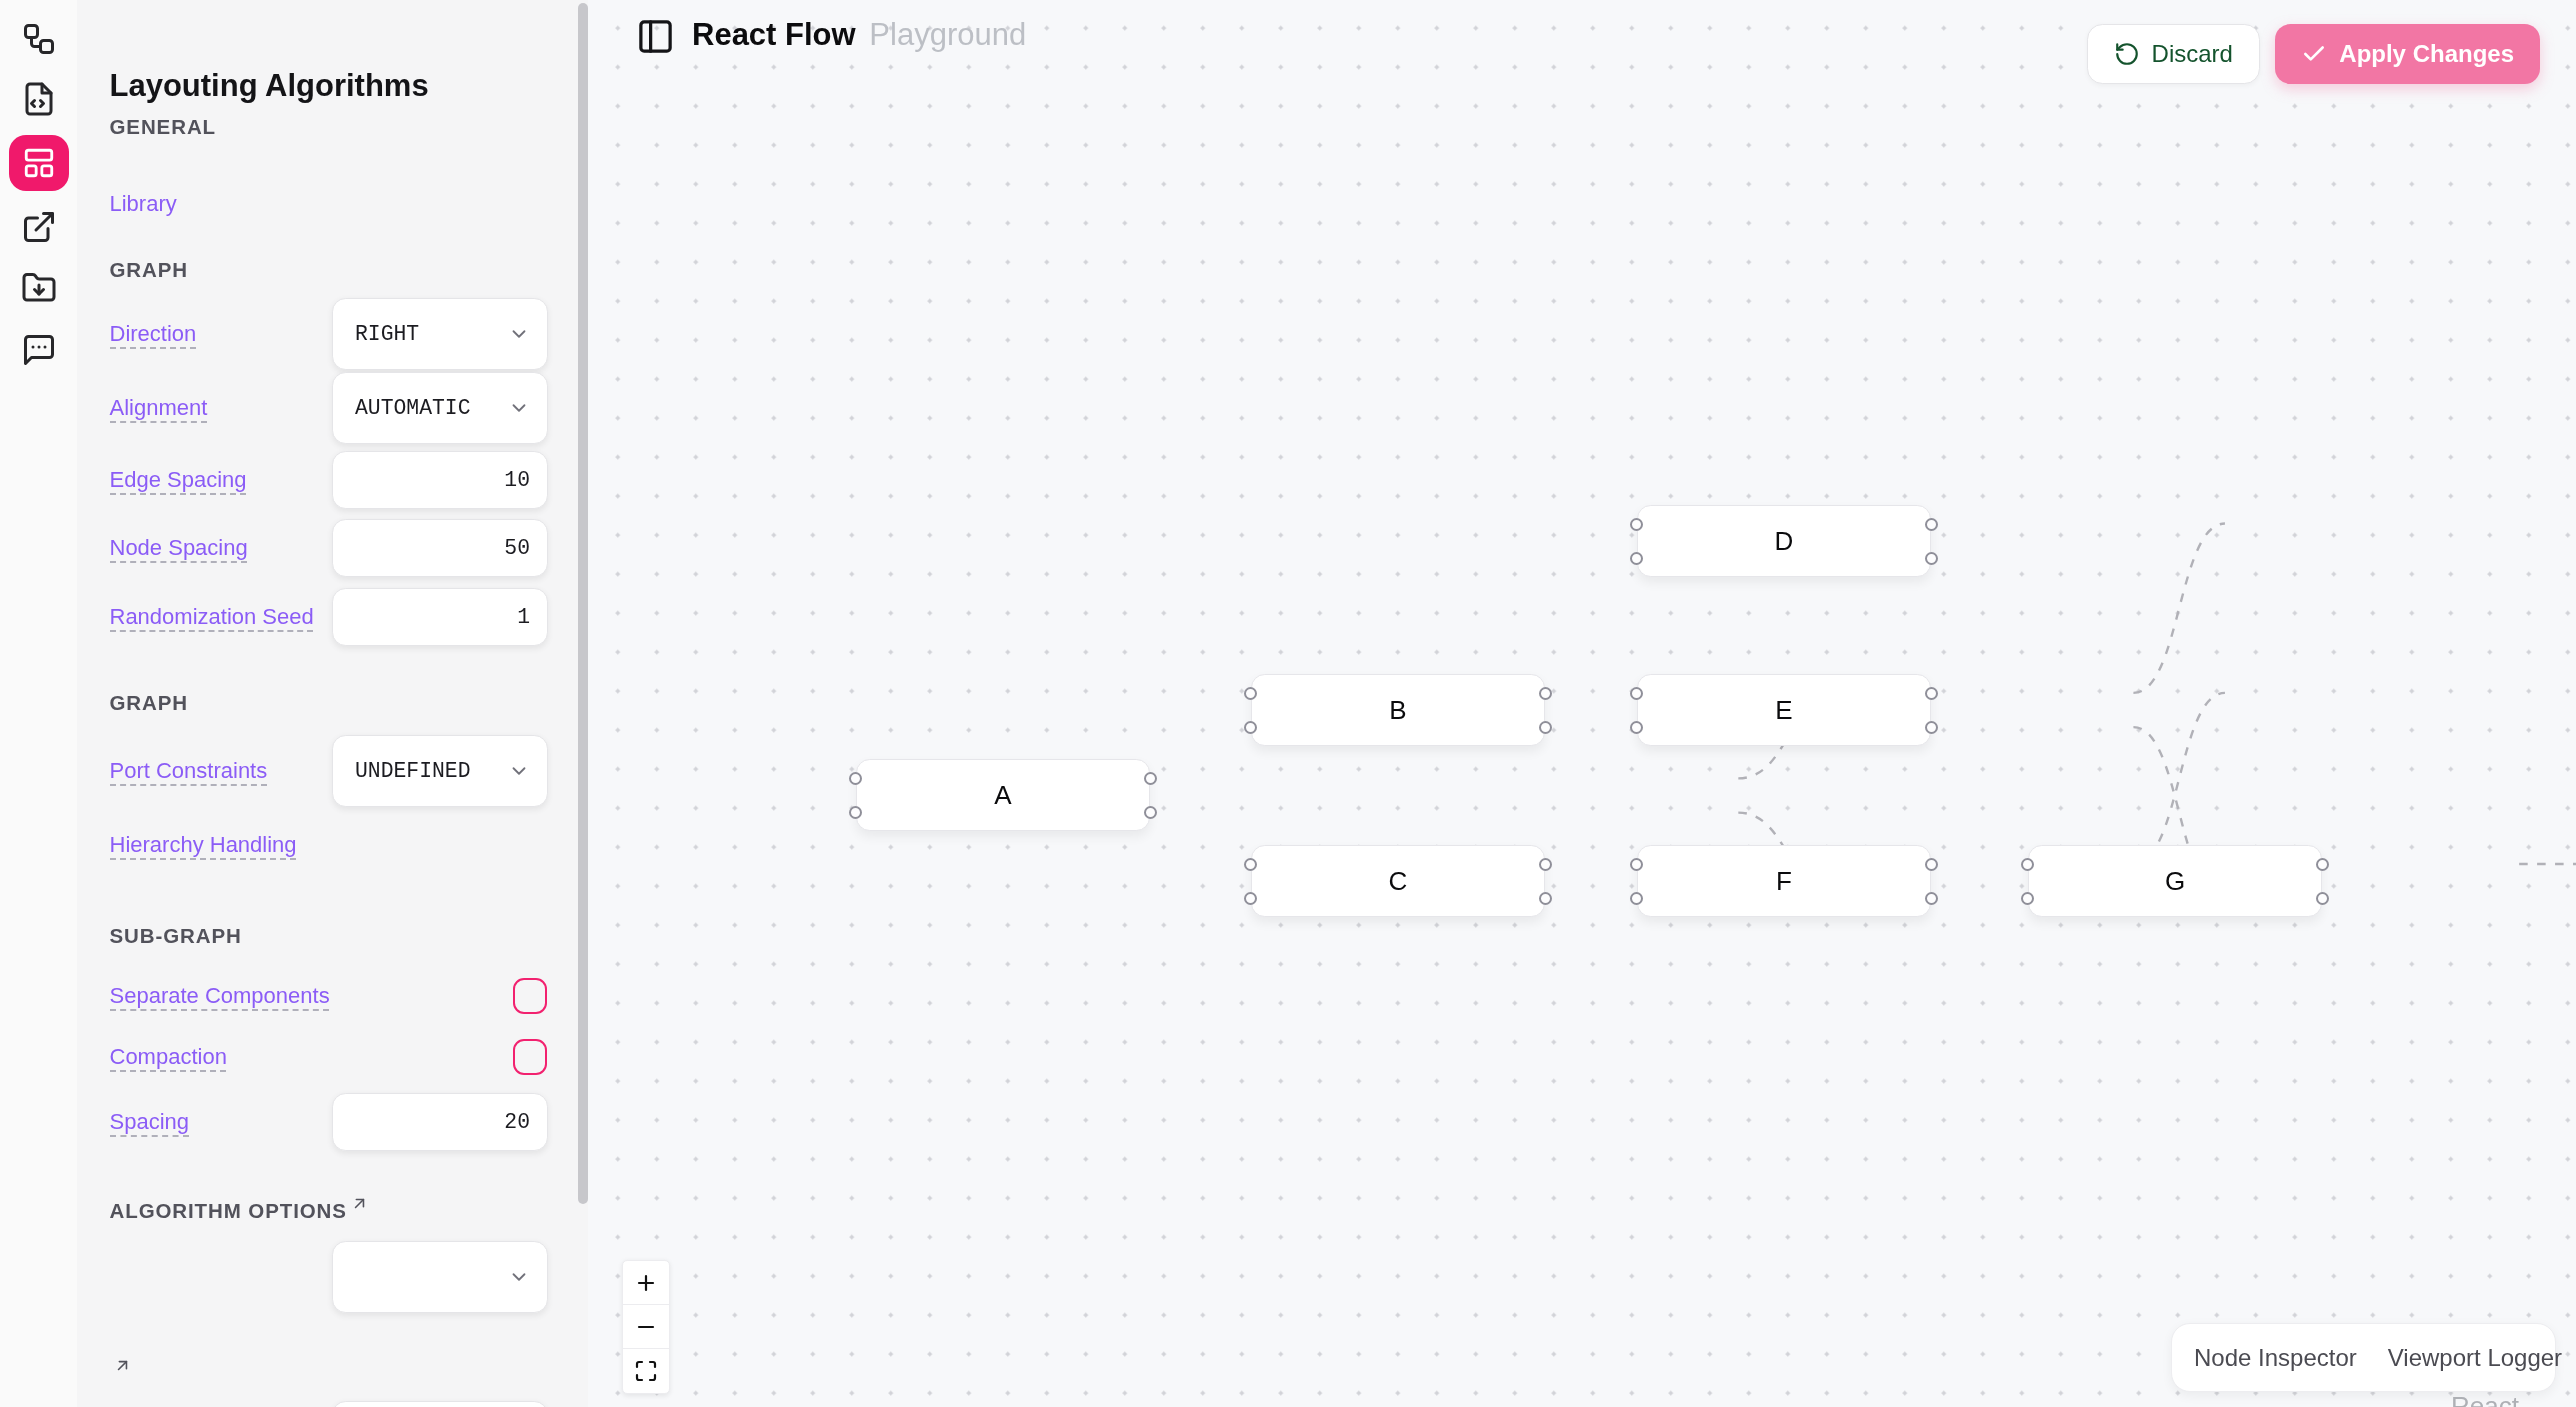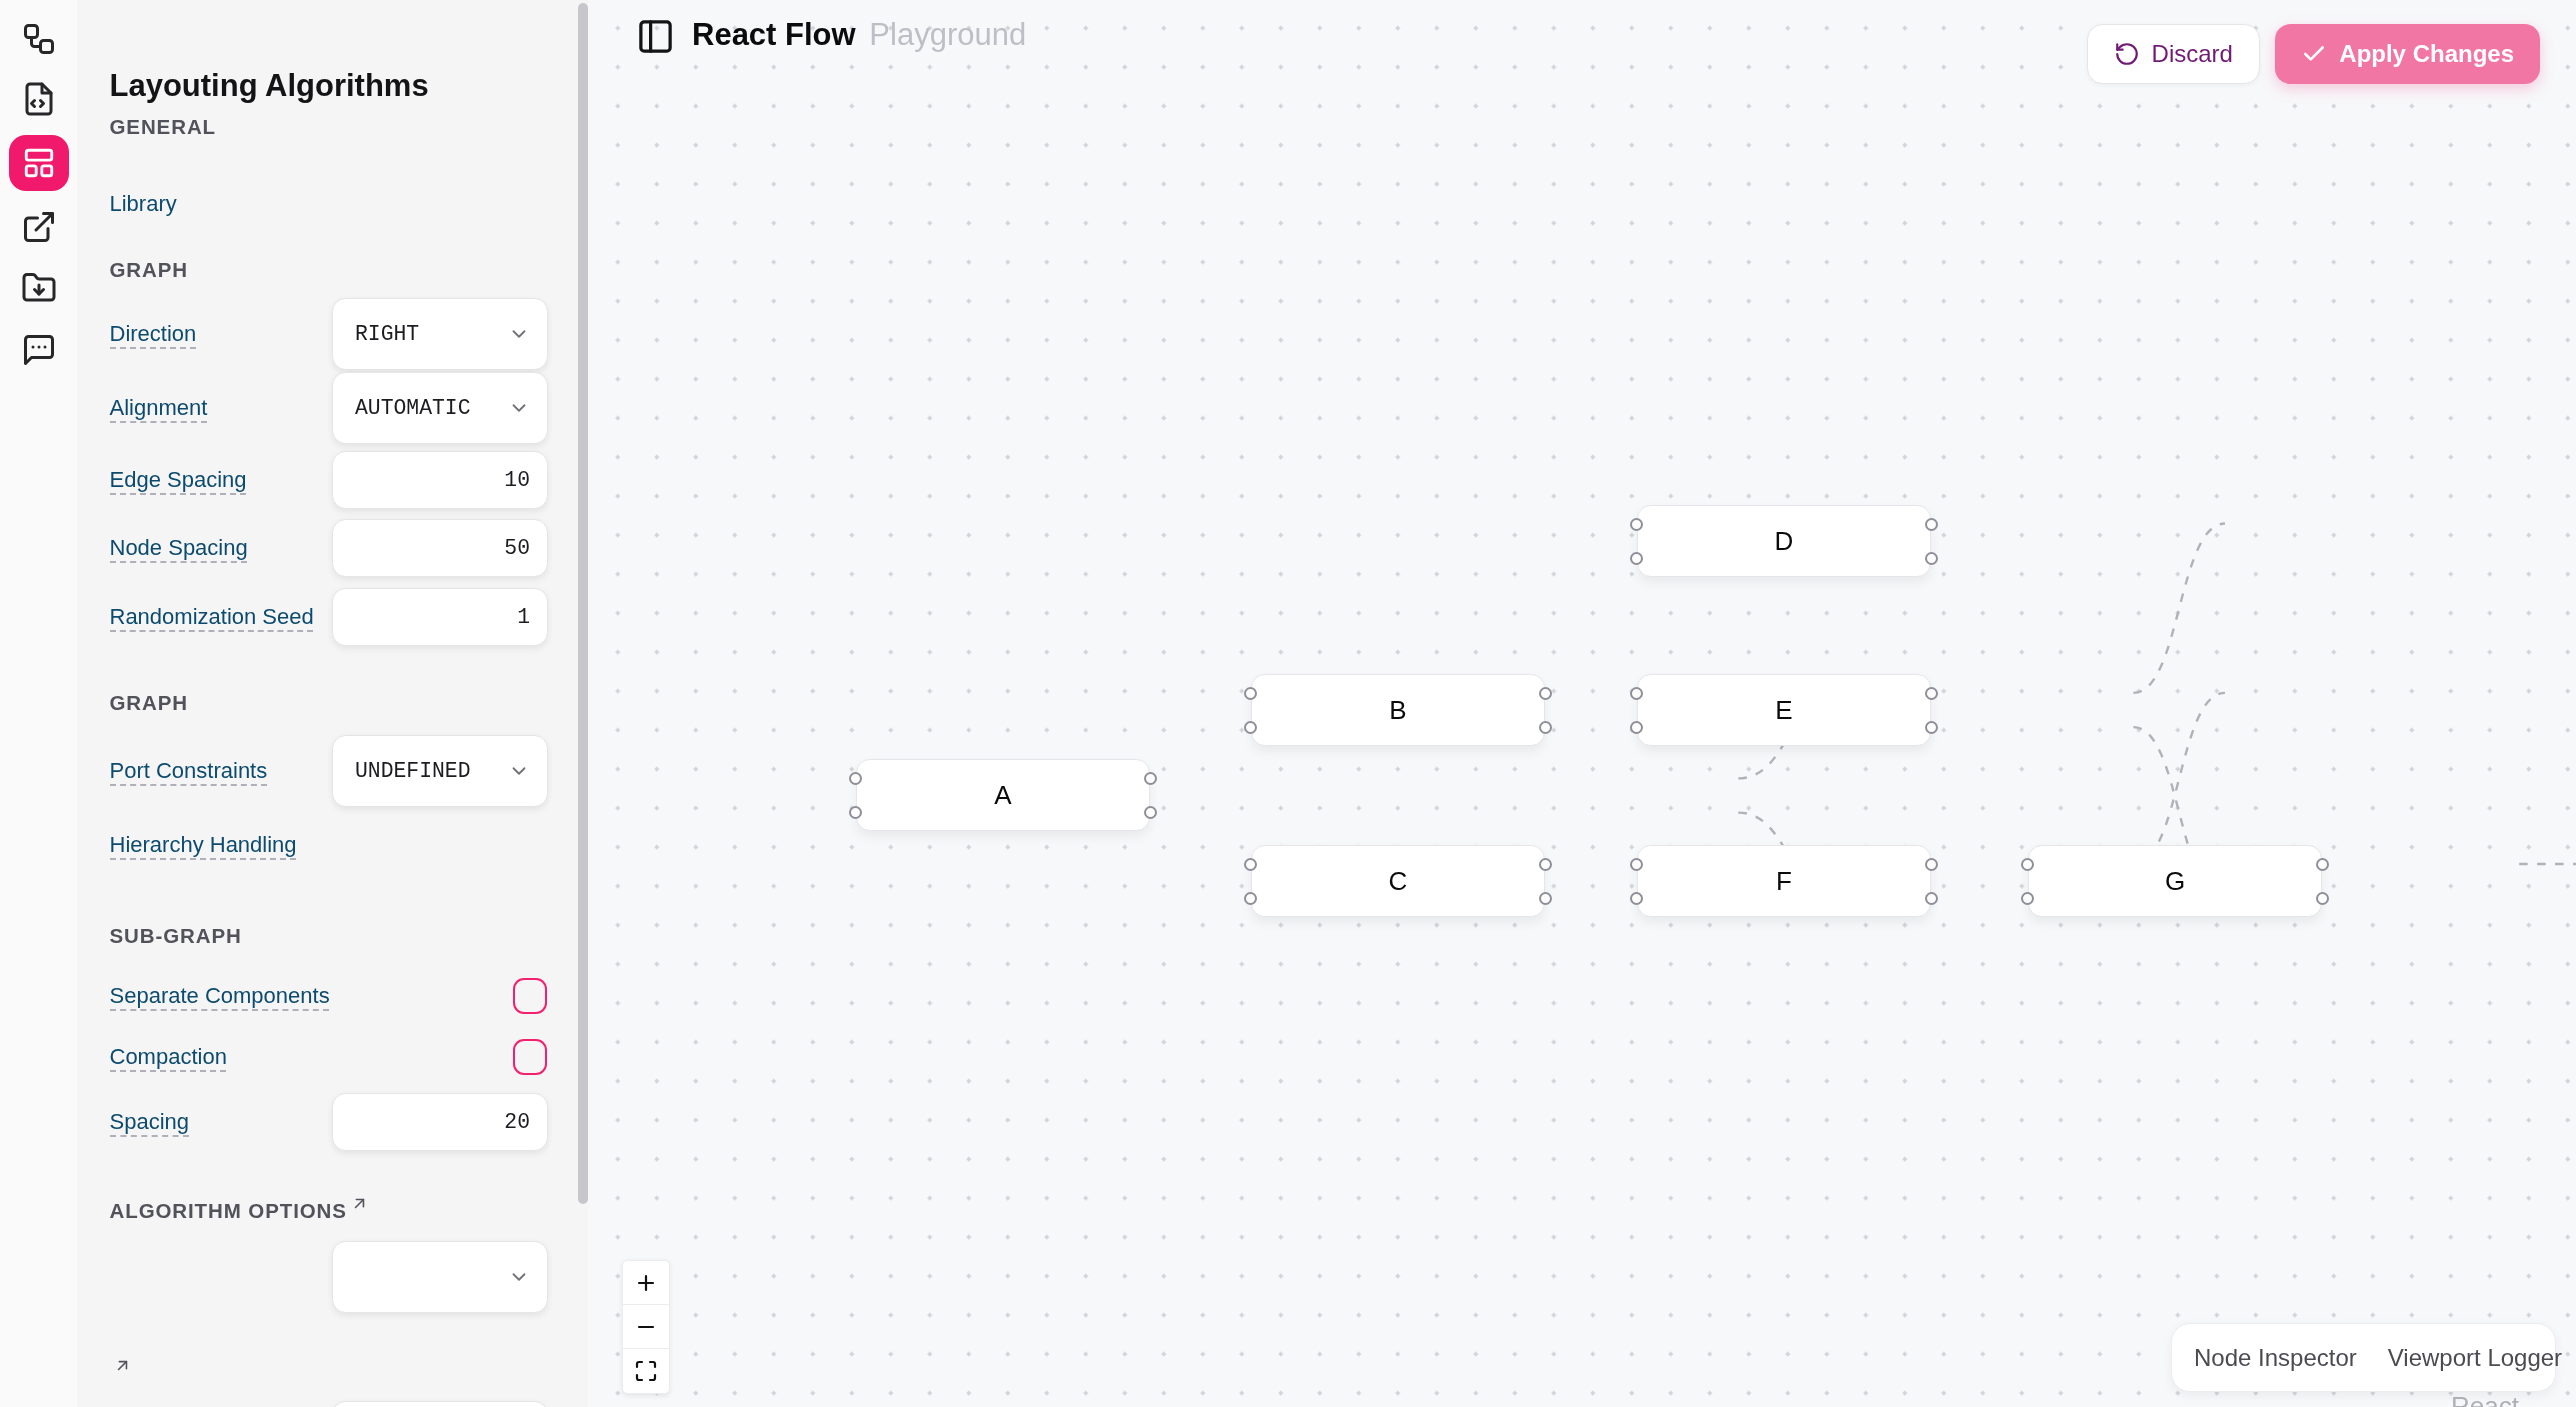--- a/index.html
+++ b/index.html
@@ -20,21 +20,21 @@
   .rail-active { position:absolute; left:9.4px; top:135px; width:60px; height:56px;
     border-radius:17px; display:flex; align-items:center; justify-content:center; color:#fff; }
   .rail-active svg { width:34px; height:34px; }
 
   
   .panel { position:absolute; left:77px; top:0; width:511px; height:1408px; background:#f5f5f6; z-index:4; }
   .panel-title { position:absolute; left:32.5px; top:20.5px; font-size:31px; font-weight:700; color:#141417;margin-top:47px; }
   .sec { position:absolute; left:32.5px; transform:translateY(-50%); font-size:20.5px; font-weight:700;
     color:#52525b; letter-spacing:0.9px; display:flex; align-items:flex-start; gap:3.4px; }
   .sec svg { width:19px; height:19px; margin-top:-5.1px; }
-  .row-label { position:absolute; left:32.5px; transform:translateY(-50%); font-size:22px; color:#0c4a6e;
+  .row-label { position:absolute; left:32.5px; transform:translateY(-50%); font-size:22px; color:#8b5cf6;
     text-decoration:underline dashed #b0b0ba 1.7px; text-underline-offset:6px; cursor:help; }
   .ctl { position:absolute; background:#fff; border:1.7px solid #e5e5e8; border-radius:13.7px;
     box-shadow:0 2.6px 6.8px rgba(0,0,0,0.07);
     font-family:"Liberation Mono", monospace; font-size:21.4px; color:#1c1c21;
     display:flex; align-items:center; cursor:pointer; }
   .ctl.sel { left:255px; width:216px; height:72px; padding:0 17px 0 22px; }
   .ctl.sel.wide { left:181px; width:289px; }
   .ctl.num { left:255px; width:216px; height:58px; padding:0 17px; justify-content:flex-end; cursor:text; }
   .ctl.sel .val { flex:1; }
   .chev { width:22px; height:22px; color:#71717a; flex:none; }
@@ -47,21 +47,21 @@
 
   
   .flow-header { position:absolute; left:636px; top:17px; display:flex; align-items:center; z-index:6; }
   .panel-toggle { width:39px; height:39px; color:#141417; cursor:pointer; }
   .flow-title { margin-left:56px; font-size:31px; font-weight:700; color:#0c0c0e; }
   .flow-sub { margin-left:13.7px; font-size:31px; font-weight:400; color:#bcbfc5; }
 
   .top-actions { position:absolute; top:24px; right:36px; display:flex; gap:15.4px; z-index:6; }
   .btn { height:60px; border-radius:15.4px; display:flex; align-items:center; gap:12px;
     font-size:24px; cursor:pointer; padding:0 26px; }
-  .btn-discard { background:#fff; border:1.7px solid #e5e5e8; color:#701a75; font-weight:500;
+  .btn-discard { background:#fff; border:1.7px solid #e5e5e8; color:#14532d; font-weight:500;
     box-shadow:0 1.7px 5.1px rgba(0,0,0,0.04); }
   .btn-apply { color:#fff; font-weight:600; box-shadow:0 5.1px 13.7px rgba(242,118,164,0.35); }
   .btn svg { width:26px; height:26px; }
 
   
   .edges { position:absolute; inset:0; pointer-events:none; }
   .edges path { stroke:#b1b1b7; stroke-width:2.8; fill:none; stroke-dasharray:10 11; }
   .node { position:absolute; width:294px; height:72px; background:#fff;
     border:1.7px solid #e6e6ea; border-radius:13.7px;
     box-shadow:0 5.1px 10.3px rgba(0,0,0,0.06);

